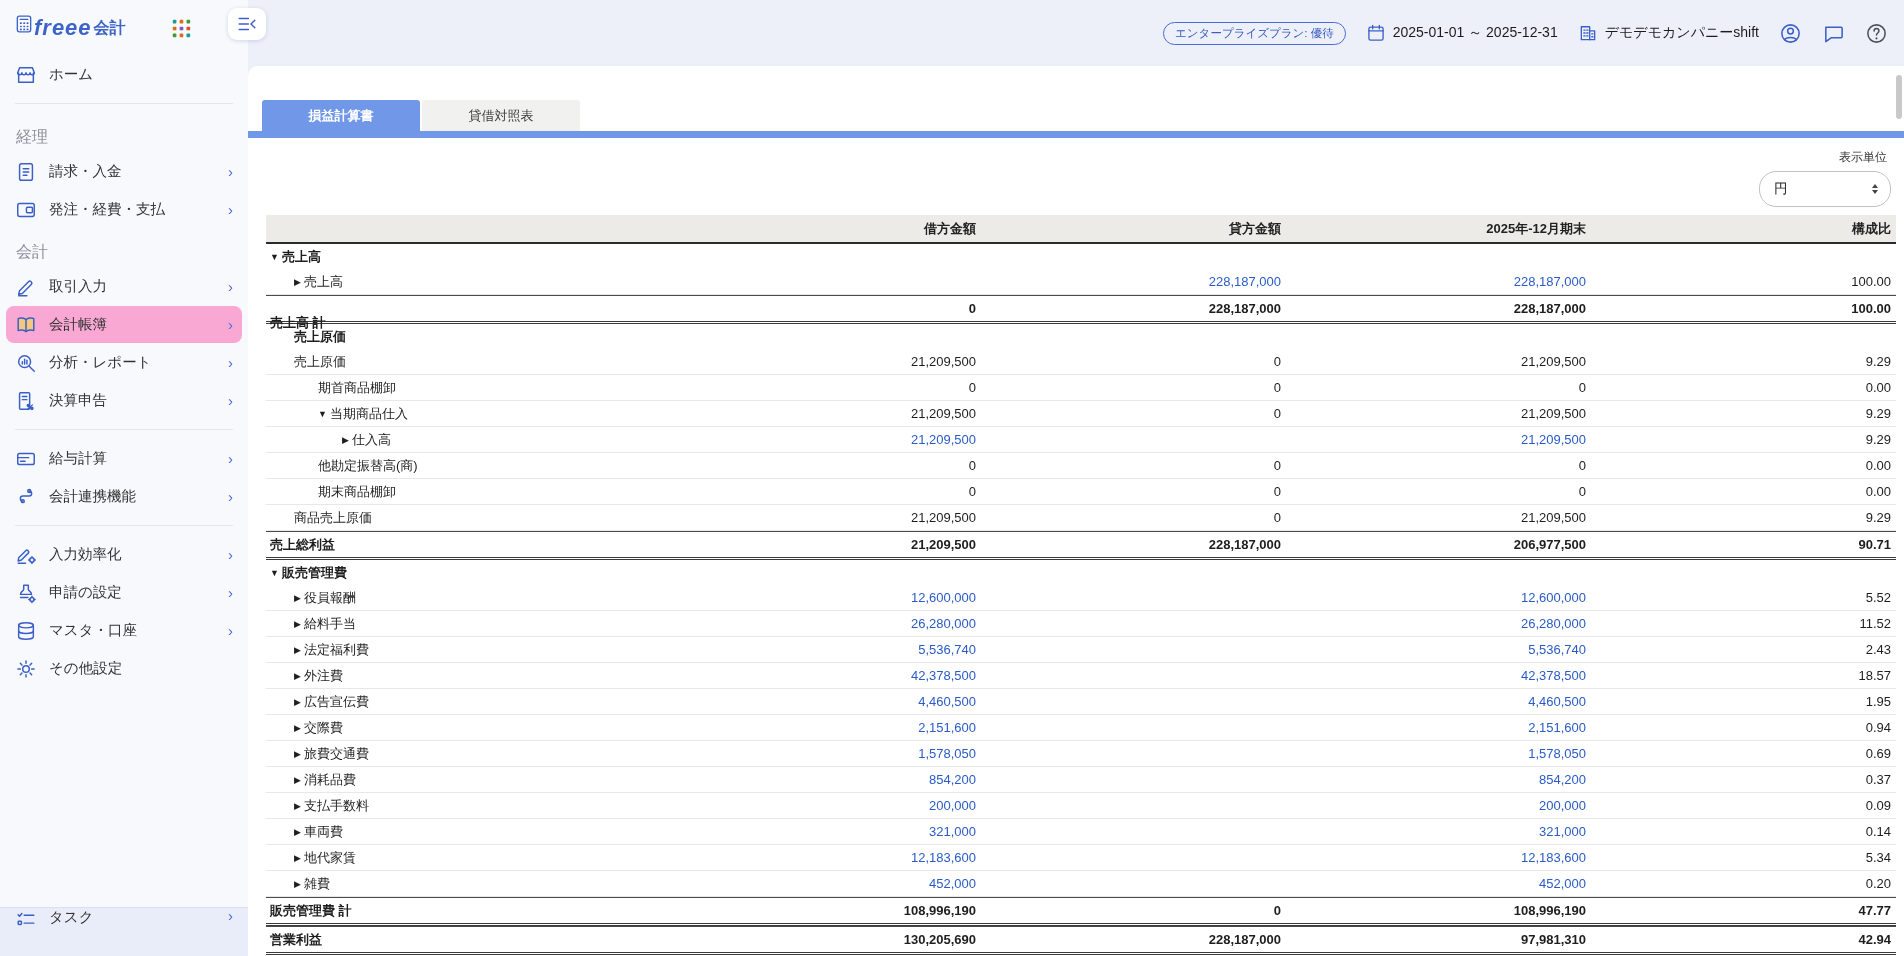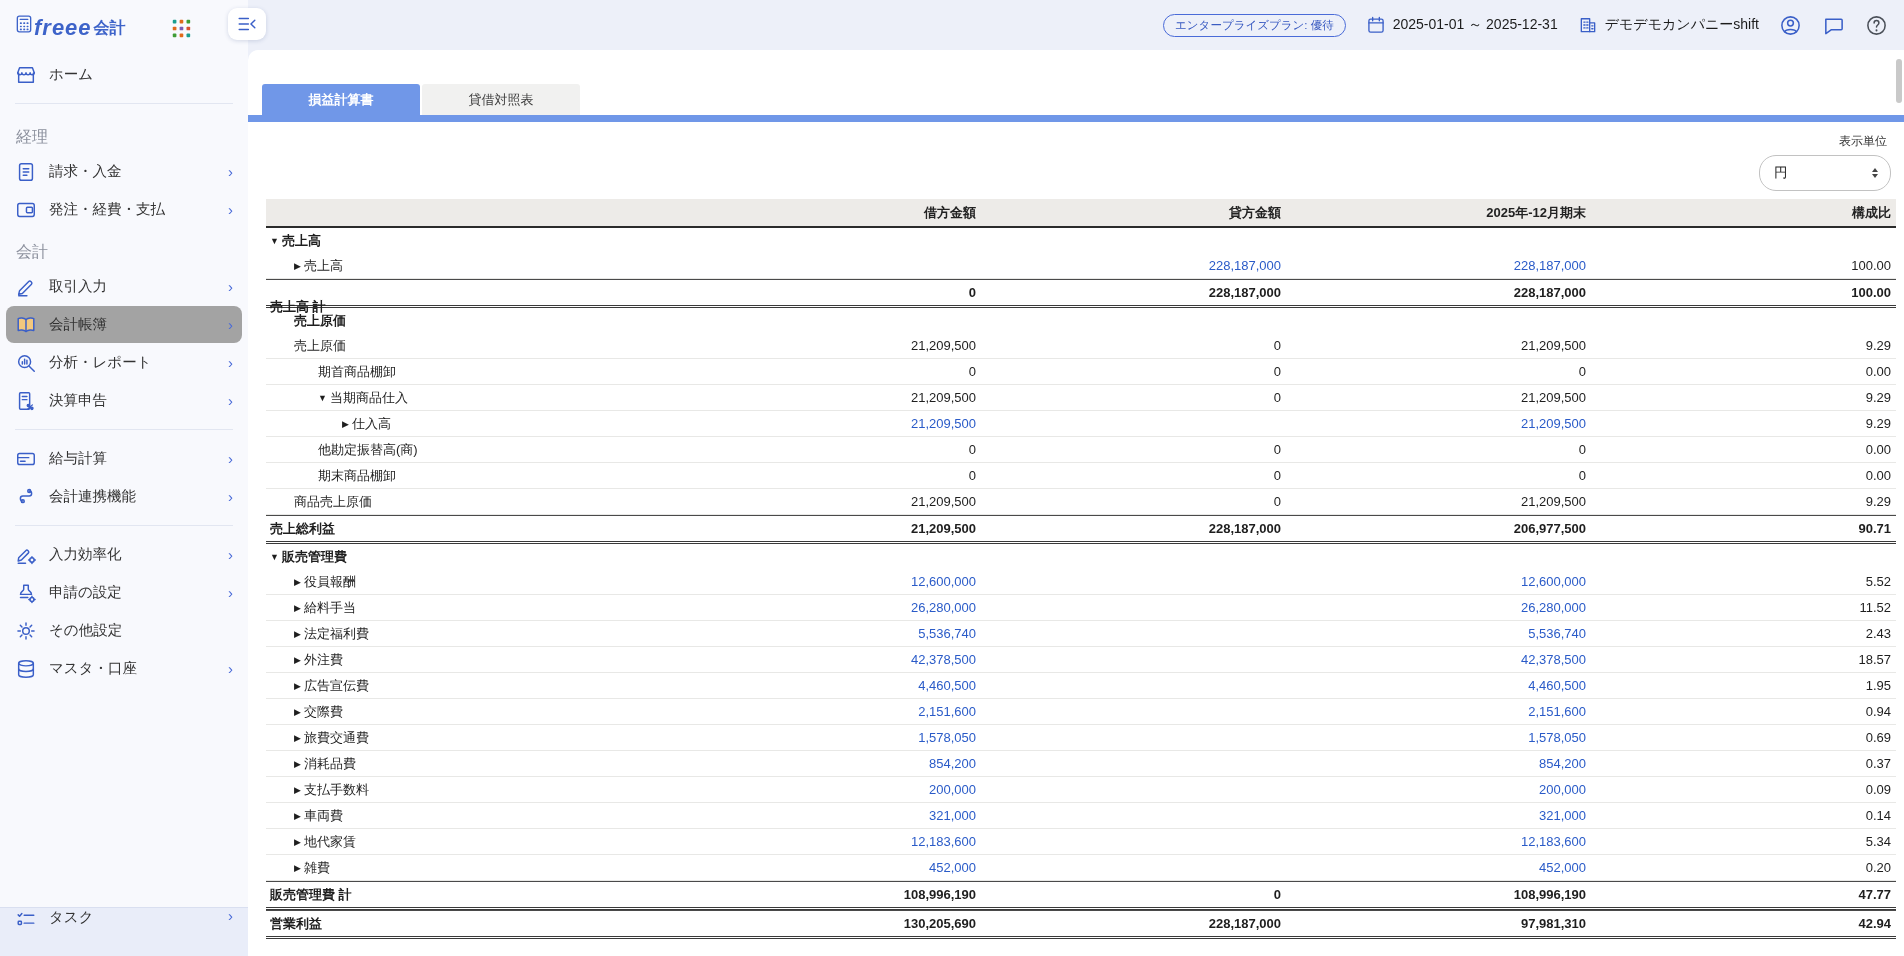--- a/index.html
+++ b/index.html
@@ -12,33 +12,33 @@
   .logo .calc{width:20px;height:20px;margin-top:-8px;}
   .logo .word{font-size:22px;font-weight:bold;font-style:italic;letter-spacing:1px;}
   .logo .suffix{font-size:16px;font-weight:bold;font-style:normal;margin-left:2px;}
   .apps-btn{margin-left:auto;margin-right:44px;width:22px;height:22px;cursor:pointer;}
   .collapse-btn{position:absolute;left:228px;top:8px;width:38px;height:32px;background:#fff;border-radius:9px;
     box-shadow:0 1px 4px rgba(40,60,120,.18);display:flex;align-items:center;justify-content:center;z-index:6;cursor:pointer;color:#3a5fc8;}
   .collapse-btn svg{width:22px;height:22px;}
   .nav{flex:1;padding:4px 0 0 0;overflow:hidden;}
   .nav-item{display:flex;align-items:center;height:37px;margin:1px 6px;padding:0 9px;border-radius:8px;
     color:#333;font-size:14.5px;cursor:pointer;white-space:nowrap;}
-  .nav-item.selected{background:#a3a3a3;}
+  .nav-item.selected{background:#f9a8d4;}
   .nav-icon{width:22px;height:22px;margin-right:12px;color:#3a5fc8;flex:none;}
   .nav-icon svg{width:22px;height:22px;display:block;}
   .nav-chev{margin-left:auto;color:#4a6bd8;font-size:15px;line-height:1;}
   .nav-chev::before{content:"›";}
   .nav-section-label{font-size:16px;color:#8a8f9c;padding:13px 16px 4px;}
   .nav-divider{height:1px;background:#e2e6f1;margin:10px 15px;}
   .tasks-bar{margin-top:auto;height:48px;background:#e9edf9;border-top:1px solid #d9dff0;display:flex;
     padding:0 15px;font-size:14.5px;color:#333;cursor:pointer;}
 
   
   .main{flex:1;display:flex;flex-direction:column;background:#edf0f9;min-width:0;}
-  .topbar{height:42px;display:flex;align-items:center;justify-content:flex-end;gap:20px;padding:4px 16px;background:#edf0f9;}
+  .topbar{height:42px;display:flex;align-items:center;justify-content:flex-end;gap:20px;padding:12px 16px;background:#edf0f9;}
   .plan-badge{border:1px solid #4a6bd8;color:#3557c0;border-radius:12px;padding:3px 11px;font-size:11.5px;cursor:pointer;background:transparent;}
   .tb-group{display:flex;align-items:center;gap:7px;font-size:14px;color:#1c1c1c;cursor:pointer;}
   .tb-icon{width:20px;height:20px;color:#3a5fc8;}
   .tb-icon svg{width:20px;height:20px;display:block;}
   .tb-btn{width:23px;height:23px;color:#3a5fc8;cursor:pointer;}
   .tb-btn svg{width:23px;height:23px;display:block;}
   .tb-btn.help{color:#4a4f58;}
 
   .panel{flex:1;background:#fff;border-top-left-radius:10px;position:relative;overflow:hidden;}
   .tabs{display:flex;padding:34px 0 0 14px;}
@@ -220,36 +220,36 @@
               <circle cx="18.5" cy="19" r="2.2"></circle>
               <path d="M18.5 15.6v1.2M18.5 21.2v1.2M15.1 19h1.2M20.7 19h1.2"></path>
             </svg>
           </span>
           <span class="nav-text">申請の設定</span>
           <span class="nav-chev"></span>
         </div>
         <div class="nav-item">
           <span class="nav-icon">
             <svg viewBox="0 0 24 24" fill="none" stroke="currentColor" stroke-width="1.6" stroke-linecap="round" stroke-linejoin="round">
-              <circle cx="12" cy="12" r="3.6"></circle>
-              <path d="M12 3.2v2.6M12 18.2v2.6M3.2 12h2.6M18.2 12h2.6M5.8 5.8l1.8 1.8M16.4 16.4l1.8 1.8M18.2 5.8l-1.8 1.8M7.6 16.4l-1.8 1.8"></path>
-            </svg>
-          </span>
-          <span class="nav-text">その他設定</span>
-        </div>
-        <div class="nav-item">
-          <span class="nav-icon">
-            <svg viewBox="0 0 24 24" fill="none" stroke="currentColor" stroke-width="1.6" stroke-linecap="round" stroke-linejoin="round">
               <ellipse cx="12" cy="5.8" rx="8" ry="2.8"></ellipse>
               <path d="M4 5.8v12.4c0 1.5 3.6 2.8 8 2.8s8-1.3 8-2.8V5.8"></path>
               <path d="M4 12c0 1.5 3.6 2.8 8 2.8s8-1.3 8-2.8"></path>
             </svg>
           </span>
           <span class="nav-text">マスタ・口座</span>
           <span class="nav-chev"></span>
+        </div>
+        <div class="nav-item">
+          <span class="nav-icon">
+            <svg viewBox="0 0 24 24" fill="none" stroke="currentColor" stroke-width="1.6" stroke-linecap="round" stroke-linejoin="round">
+              <circle cx="12" cy="12" r="3.6"></circle>
+              <path d="M12 3.2v2.6M12 18.2v2.6M3.2 12h2.6M18.2 12h2.6M5.8 5.8l1.8 1.8M16.4 16.4l1.8 1.8M18.2 5.8l-1.8 1.8M7.6 16.4l-1.8 1.8"></path>
+            </svg>
+          </span>
+          <span class="nav-text">その他設定</span>
         </div>
       </div>
     <div class="tasks-bar">
       <span class="nav-icon js-icon">
           <svg viewBox="0 0 24 24" fill="none" stroke="currentColor" stroke-width="1.6" stroke-linecap="round" stroke-linejoin="round">
             <path d="M3.5 7.5 5 9l2.5-3"></path>
             <path d="M10 8h10.5"></path>
             <rect x="3.5" y="14.5" width="3.5" height="3.5" rx="0.8"></rect>
             <path d="M10 16.5h10.5"></path>
           </svg>

